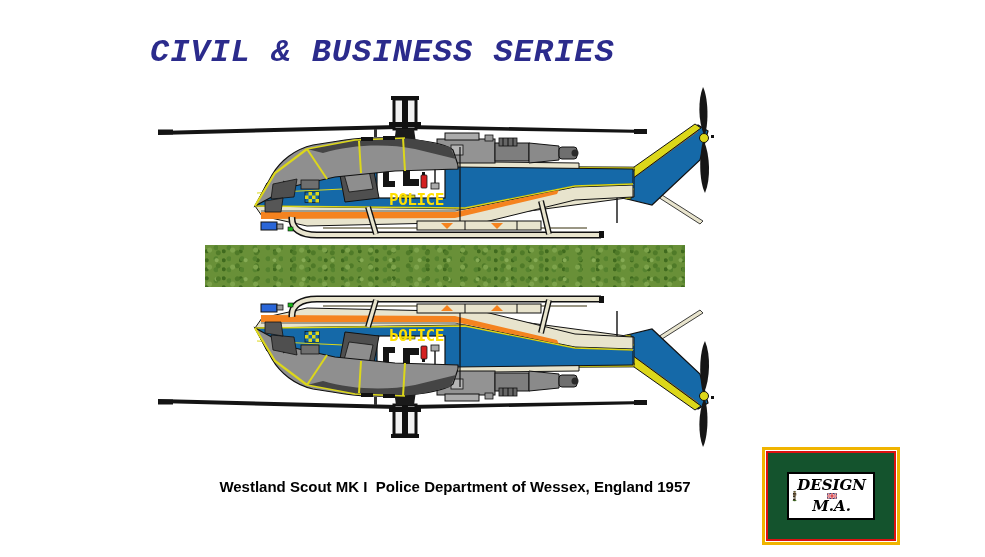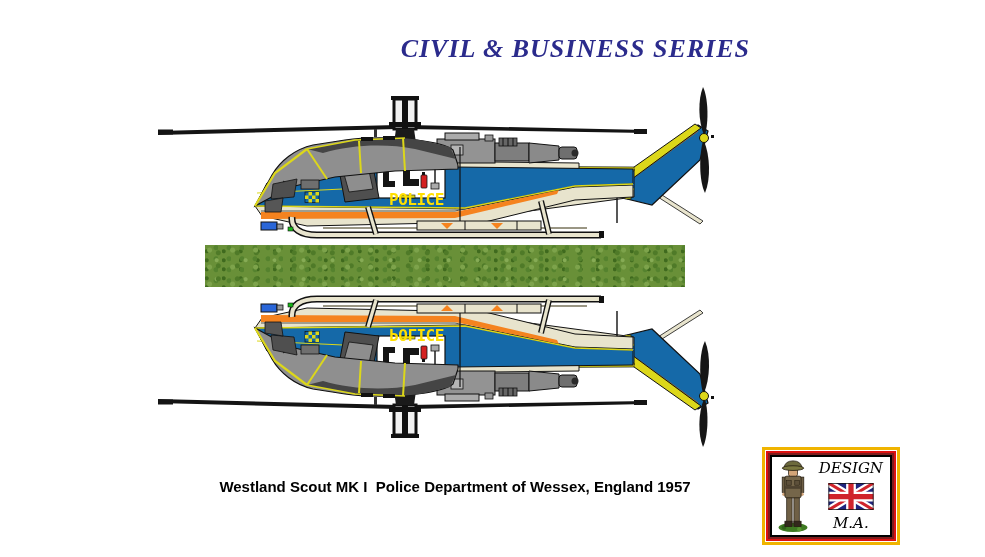--- a/index.html
+++ b/index.html
@@ -13,23 +13,23 @@
     --marking_yellow:#ffdf00;
     --caption_black:#000000;
     --scale_gray:#3a3a3a;
     --logo_gold:#f0b400;
     --logo_red:#dd1111;
   }
   html,body{margin:0;padding:0;background:#fff;}
   .canvas{position:relative;width:985px;height:557px;background:#ffffff;overflow:hidden;
           font-family:"Liberation Sans",sans-serif;}
 
-  .title{position:absolute;left:150px;top:34px;width:600px;text-align:right;
-         font-family:Liberation Serif, serif;font-style:italic;font-weight:bold;
-         font-size:26px;letter-spacing:1px;color:var(--title_blue);}
+  .title{position:absolute;left:150px;top:34px;width:600px;text-align:left;
+         font-family:Liberation Mono, monospace;font-style:italic;font-weight:bold;
+         font-size:32px;letter-spacing:1px;color:var(--title_blue);}
 
   .grass{position:absolute;left:205px;top:245px;width:480px;height:42px;
          background-color:var(--grass_green);
          background-image:
            radial-gradient(circle at 20% 30%, #7da34b 0 2px, rgba(0,0,0,0) 3px),
            radial-gradient(circle at 70% 60%, #4f7a28 0 2px, rgba(0,0,0,0) 3px),
            radial-gradient(circle at 40% 80%, #86ab55 0 1.5px, rgba(0,0,0,0) 2.5px),
            radial-gradient(circle at 85% 25%, #55822e 0 2px, rgba(0,0,0,0) 3px),
            radial-gradient(circle at 10% 70%, #3f6a1e 0 1.5px, rgba(0,0,0,0) 2.5px);
          background-size:23px 17px,19px 13px,29px 19px,13px 11px,17px 9px;}
@@ -44,21 +44,21 @@
   .f-blue{fill:var(--fuselage_blue);} .f-yel{fill:var(--trim_yellow);}
   .f-cream{fill:var(--belly_cream);} .f-orange{fill:var(--stripe_orange);}
   .f-glass{fill:var(--canopy_gray);}
 
   .caption{position:absolute;left:155px;top:478px;width:600px;text-align:center;
            font-weight:bold;font-size:15px;color:var(--caption_black);white-space:pre;}
 
   .logo-outer{position:absolute;left:762px;top:447px;width:138px;height:98px;
               box-sizing:border-box;border:3px solid var(--logo_gold);background:#fff;padding:1px;}
   .logo-red{width:100%;height:100%;box-sizing:border-box;border:2px solid var(--logo_red);
-            background:#7f1d1d;padding:2px;}
+            background:#14532d;padding:19px;font-weight:bold;}
   .logo-inner{width:100%;height:100%;box-sizing:border-box;border:2px solid #000;background:#fff;
               display:flex;align-items:center;justify-content:space-between;padding:2px 7px 2px 3px;}
   .logo-right{display:flex;flex-direction:column;align-items:center;justify-content:space-between;
               height:100%;box-sizing:border-box;padding:2px 0;}
   .logo-text{font-family:"DejaVu Serif",serif;font-style:italic;font-size:15px;color:#000;line-height:1;}
 
   .scale{position:absolute;left:903px;top:472px;width:82px;text-align:center;
          font-family:"DejaVu Serif",serif;font-style:italic;font-size:28px;color:var(--scale_gray);}
 </style>
 </head>

